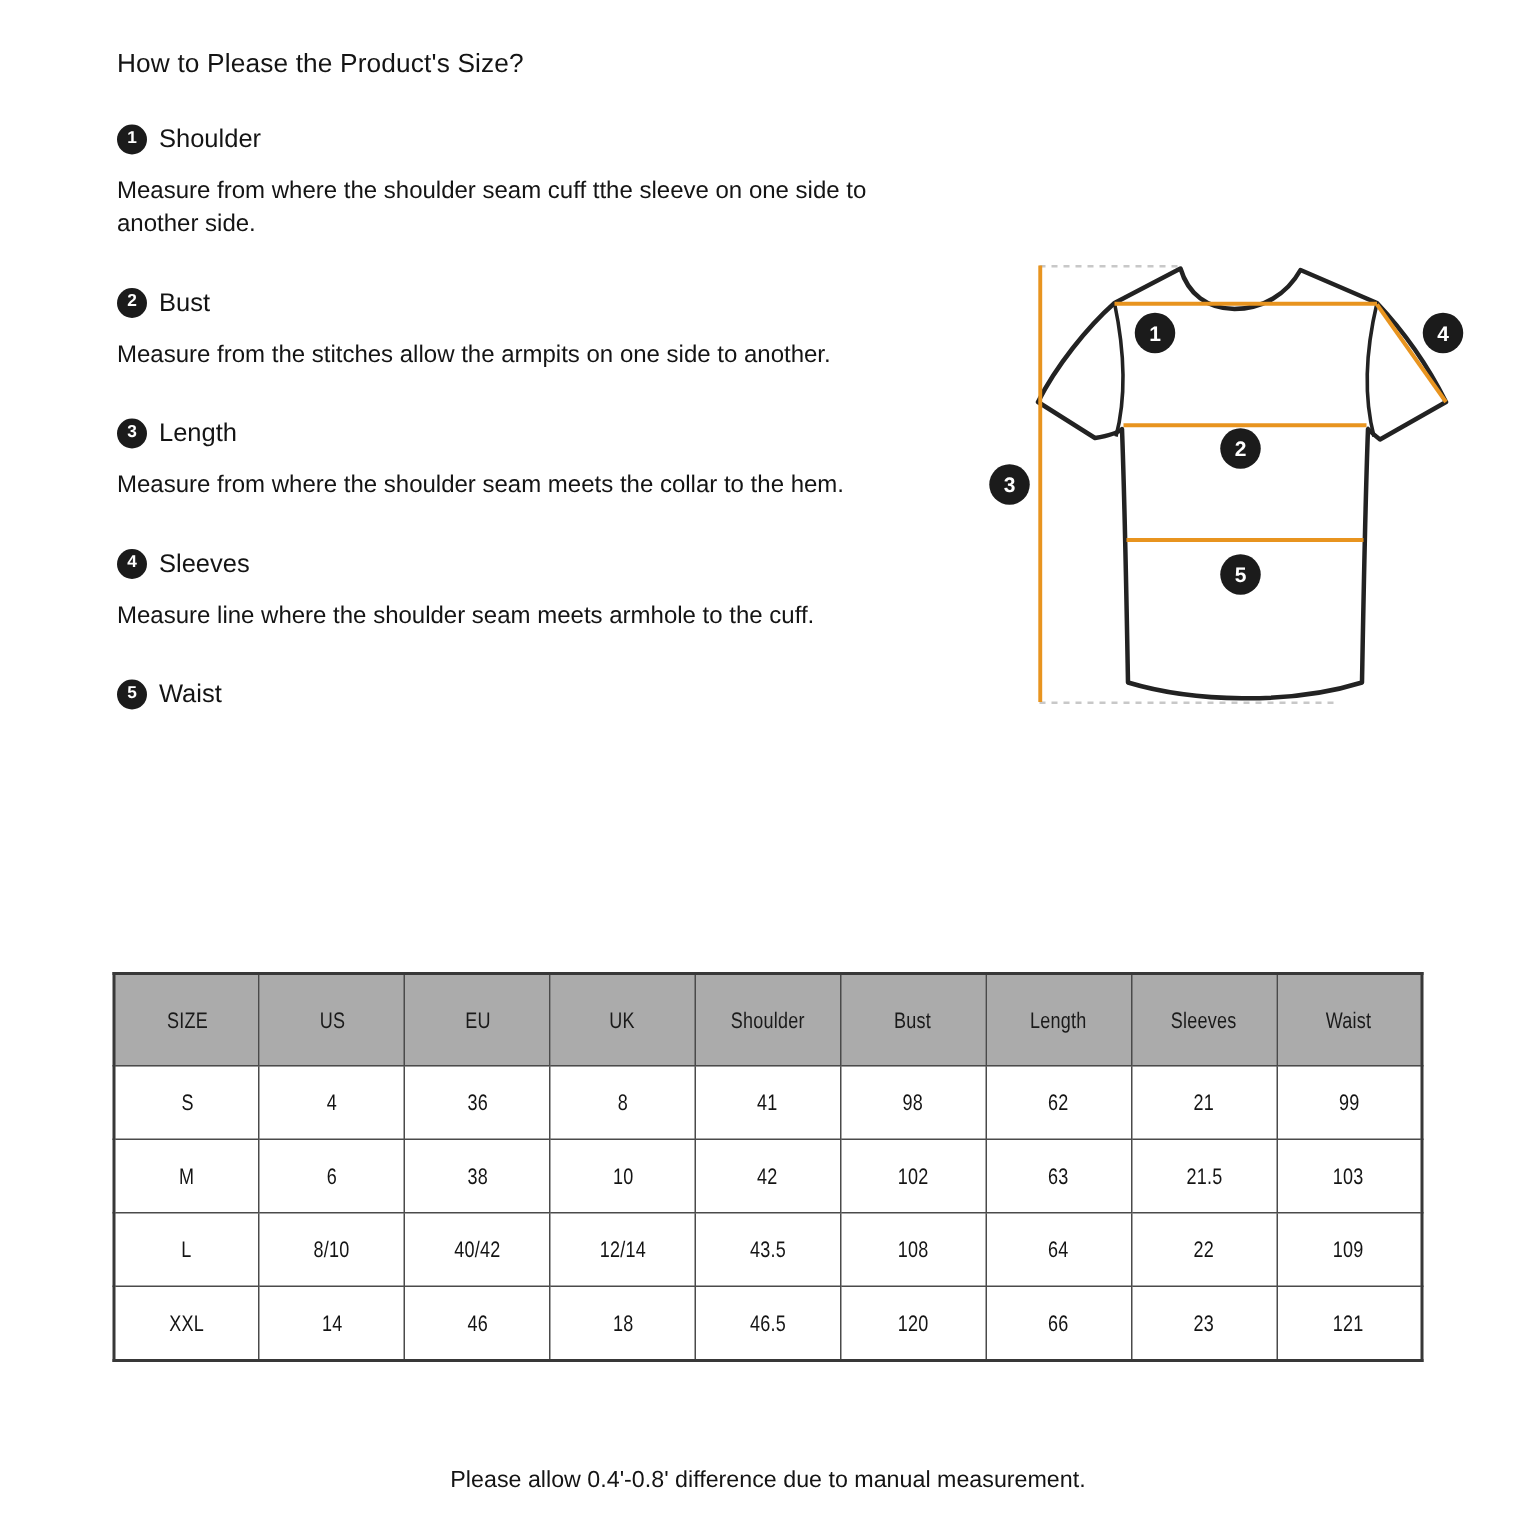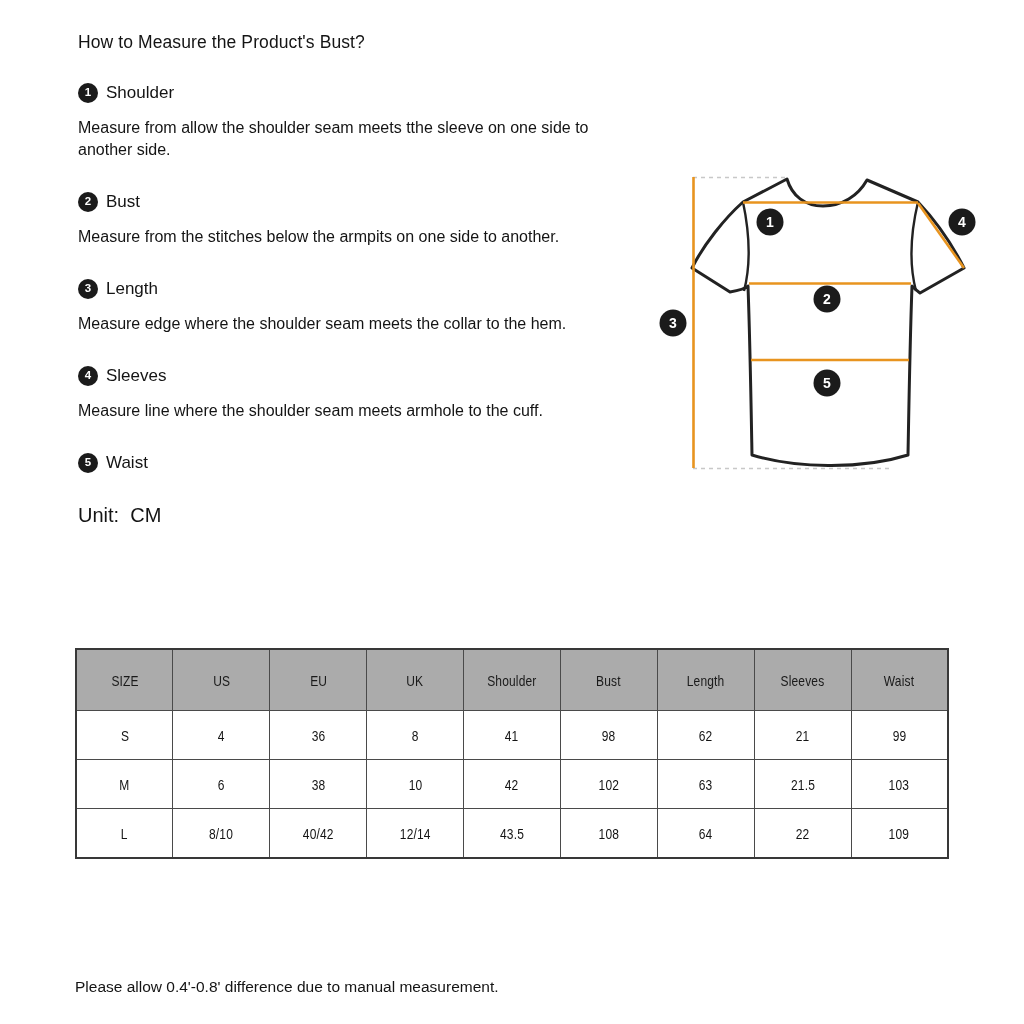--- a/index.html
+++ b/index.html
@@ -35,66 +35,65 @@
   .diagram svg{display:block;}
   .marker-num{font-family:"Liberation Sans",sans-serif;font-size:14px;font-weight:700;fill:var(--marker-text);}
   
   .size-table-wrap{position:absolute;left:75px;top:648px;width:874px;}
   table.size-table{border-collapse:collapse;width:874px;table-layout:fixed;border:2px solid var(--table-border-dark);padding-left:13px;}
   table.size-table th,table.size-table td{border:1px solid var(--table-border);text-align:center;padding:0;vertical-align:middle;}
   table.size-table thead th{height:60px;background:var(--table-header-bg);font-weight:500;font-size:15px;color:#1a1a1a;}
   table.size-table tbody td{height:48px;font-size:15px;font-weight:400;background:#ffffff;}
   .cnd{display:inline-block;transform:scaleX(0.8);letter-spacing:0.2px;}
   
-  .footer-note{position:absolute;left:75px;top:978px;width:874px;margin:0;text-align:left;font-size:15.5px;font-weight:400;}
+  .footer-note{position:absolute;left:75px;top:978px;width:874px;margin:0;text-align:center;font-size:15.5px;font-weight:400;}
 </style>
 </head>
 <body>
 
 <div class="canvas">
 
   <div class="left-col">
-    <h1 class="page-title">How to Measure the Product's Bust?</h1>
+    <h1 class="page-title">How to Please the Product's Size?</h1>
     <div>
         <div class="step">
           <div class="step-head">
             <span class="badge">1</span>
             <span>Shoulder</span>
           </div>
-          <p class="step-desc">Measure from allow the shoulder seam meets tthe sleeve on one side to another side.</p>
+          <p class="step-desc">Measure from where the shoulder seam cuff tthe sleeve on one side to another side.</p>
         </div>
         <div class="step">
           <div class="step-head">
             <span class="badge">2</span>
             <span>Bust</span>
           </div>
-          <p class="step-desc">Measure from the stitches below the armpits on one side to another.</p>
+          <p class="step-desc">Measure from the stitches allow the armpits on one side to another.</p>
         </div>
         <div class="step">
           <div class="step-head">
             <span class="badge">3</span>
             <span>Length</span>
           </div>
-          <p class="step-desc">Measure edge where the shoulder seam meets the collar to the hem.</p>
+          <p class="step-desc">Measure from where the shoulder seam meets the collar to the hem.</p>
         </div>
         <div class="step">
           <div class="step-head">
             <span class="badge">4</span>
             <span>Sleeves</span>
           </div>
           <p class="step-desc">Measure line where the shoulder seam meets armhole to the cuff.</p>
         </div>
         <div class="step">
           <div class="step-head">
             <span class="badge">5</span>
             <span>Waist</span>
           </div>
         </div>
       </div>
-    <div class="unit-label">Unit:  CM</div>
   </div>
 
   <figure class="diagram" style="margin:0;">
     <svg width="394" height="350" viewBox="0 0 394 350" xmlns="http://www.w3.org/2000/svg">
 
       <path d="M 63 27.5 L 156 27.5" fill="none" stroke="var(--dash-gray)" stroke-width="1.6" stroke-dasharray="4 4"></path>
       <path d="M 63 318.5 L 262 318.5" fill="none" stroke="var(--dash-gray)" stroke-width="1.6" stroke-dasharray="4 4"></path>
 
       <path d="M 157 29
                C 162 46 175 56 193 56
@@ -184,19 +183,30 @@
             <td><span class="cnd">L</span></td>
             <td><span class="cnd">8/10</span></td>
             <td><span class="cnd">40/42</span></td>
             <td><span class="cnd">12/14</span></td>
             <td><span class="cnd">43.5</span></td>
             <td><span class="cnd">108</span></td>
             <td><span class="cnd">64</span></td>
             <td><span class="cnd">22</span></td>
             <td><span class="cnd">109</span></td>
           </tr>
+          <tr>
+            <td><span class="cnd">XXL</span></td>
+            <td><span class="cnd">14</span></td>
+            <td><span class="cnd">46</span></td>
+            <td><span class="cnd">18</span></td>
+            <td><span class="cnd">46.5</span></td>
+            <td><span class="cnd">120</span></td>
+            <td><span class="cnd">66</span></td>
+            <td><span class="cnd">23</span></td>
+            <td><span class="cnd">121</span></td>
+          </tr>
         </tbody>
     </table>
   </div>
 
   <p class="footer-note">Please allow 0.4'-0.8' difference due to manual measurement.</p>
 
 </div>
 
 </body></html>

